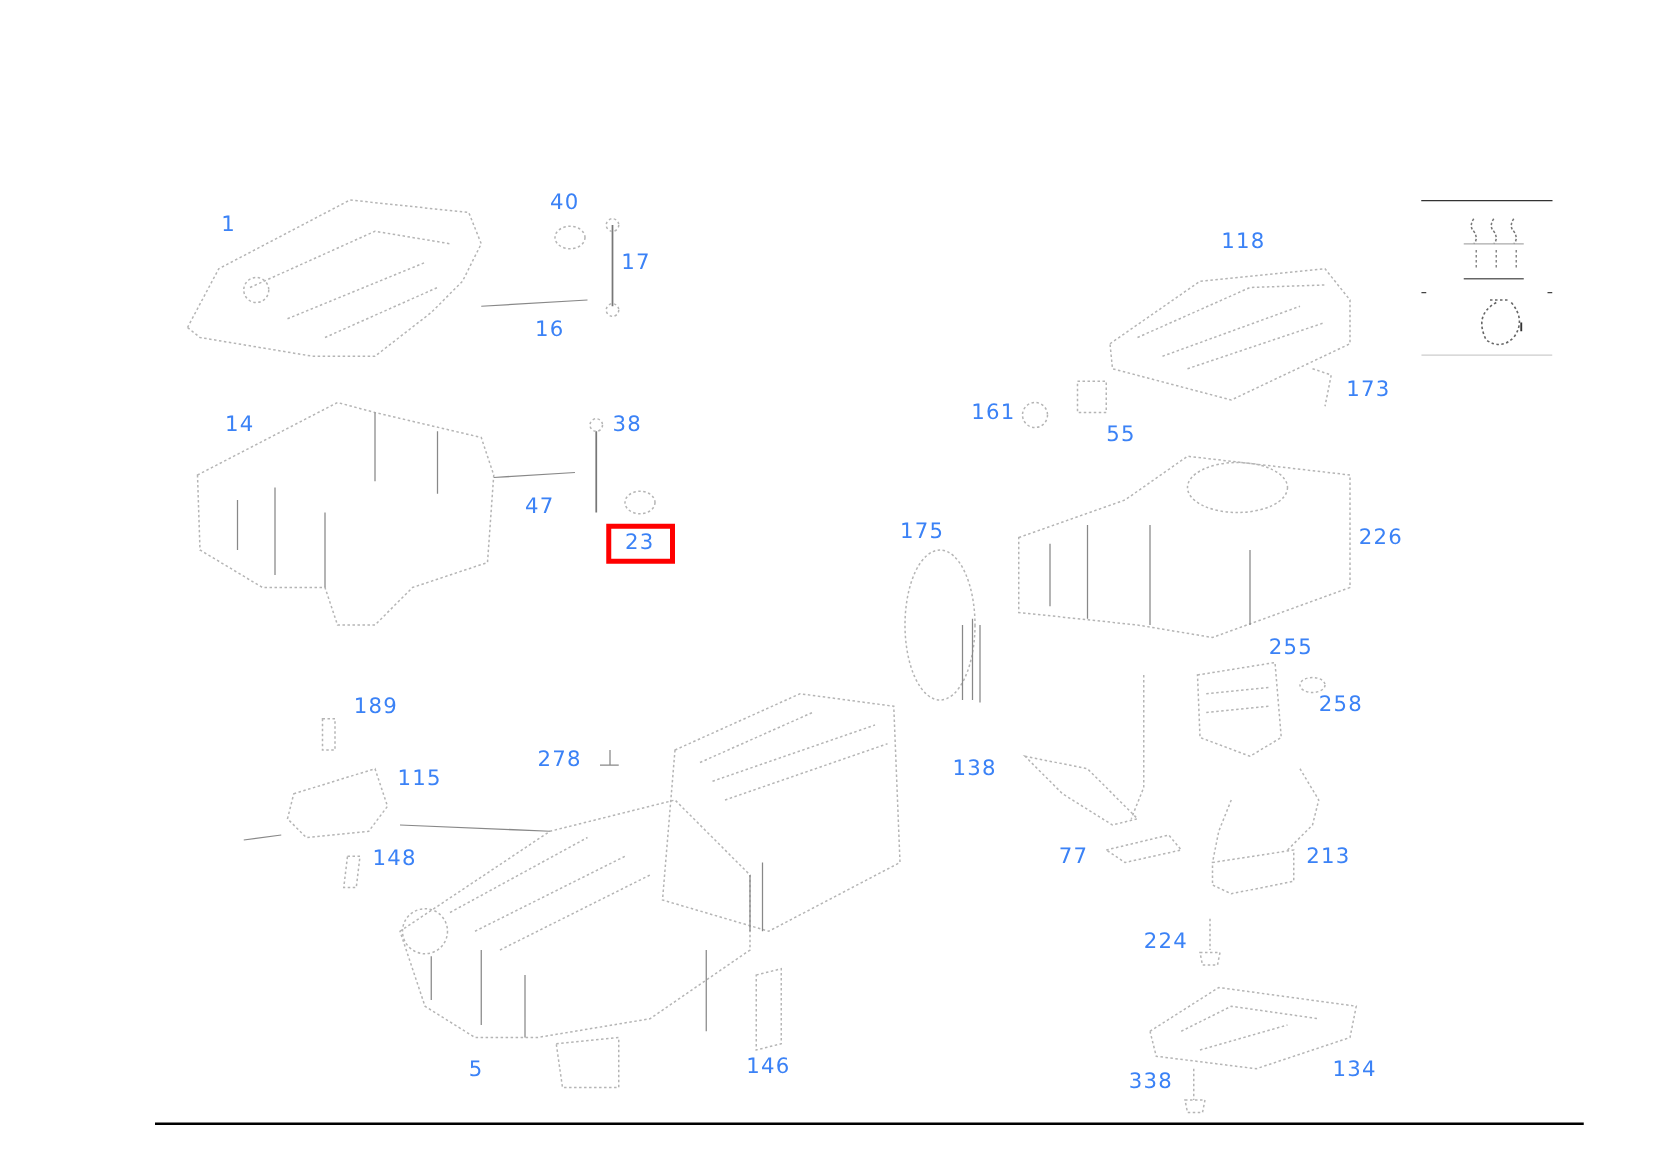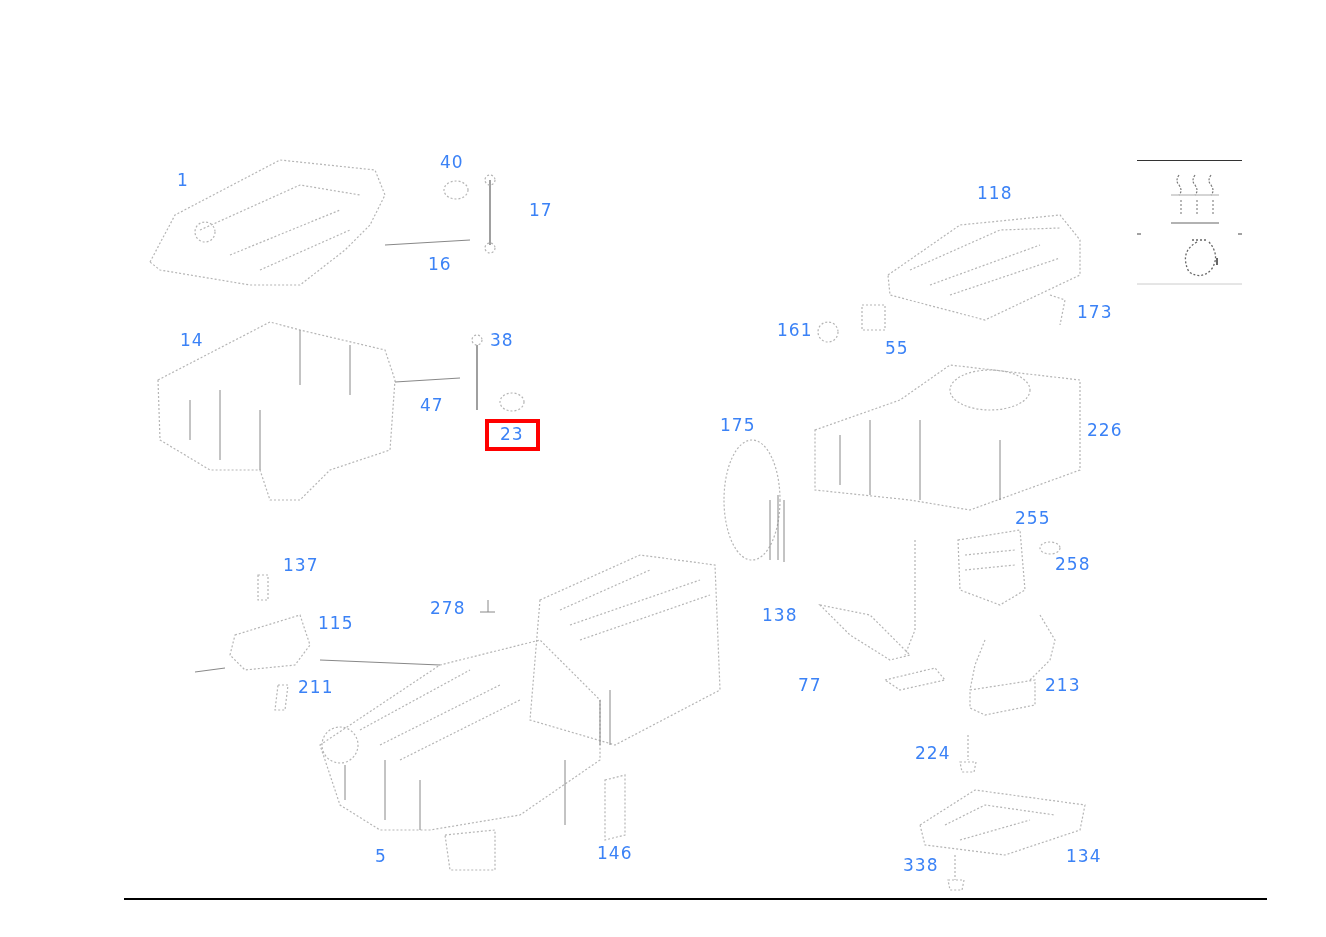--- a/index.html
+++ b/index.html
@@ -98,43 +98,43 @@
 
     <path class="p" d="M235 635 L300 615 L310 645 L295 665 L245 670 L230 655 Z"></path>
     <path class="p" d="M258 575 L268 575 L268 600 L258 600 Z"></path>
     <path class="p" d="M278 685 L288 685 L285 710 L275 710 Z"></path>
     <path class="s" d="M195 672 L225 668"></path>
     <path class="s" d="M488 600 L488 612 M480 612 L495 612"></path>
   </svg>
 
   <span class="label" style="left:177px;top:170px">1</span>
   <span class="label" style="left:440px;top:152px">40</span>
-  <span class="label" style="left:529px;top:200px">17</span>
+  <span class="label" style="left:497px;top:200px">17</span>
   <span class="label" style="left:428px;top:254px">16</span>
   <span class="label" style="left:180px;top:330px">14</span>
   <span class="label" style="left:490px;top:330px">38</span>
   <span class="label" style="left:420px;top:395px">47</span>
   <span class="label" style="left:500px;top:424px">23</span>
   <span class="label" style="left:977px;top:183px">118</span>
   <span class="label" style="left:777px;top:320px">161</span>
   <span class="label" style="left:885px;top:338px">55</span>
   <span class="label" style="left:1077px;top:302px">173</span>
   <span class="label" style="left:720px;top:415px">175</span>
   <span class="label" style="left:1087px;top:420px">226</span>
   <span class="label" style="left:1015px;top:508px">255</span>
   <span class="label" style="left:1055px;top:554px">258</span>
   <span class="label" style="left:762px;top:605px">138</span>
-  <span class="label" style="left:798px;top:675px">77</span>
+  <span class="label" style="left:847px;top:675px">77</span>
   <span class="label" style="left:1045px;top:675px">213</span>
   <span class="label" style="left:915px;top:743px">224</span>
   <span class="label" style="left:1066px;top:846px">134</span>
   <span class="label" style="left:903px;top:855px">338</span>
-  <span class="label" style="left:283px;top:555px">137</span>
+  <span class="label" style="left:283px;top:555px">189</span>
   <span class="label" style="left:318px;top:613px">115</span>
-  <span class="label" style="left:298px;top:677px">211</span>
+  <span class="label" style="left:298px;top:677px">148</span>
   <span class="label" style="left:430px;top:598px">278</span>
   <span class="label" style="left:375px;top:846px">5</span>
   <span class="label" style="left:597px;top:843px">146</span>
 
   <div class="highlight" style="left:485px;top:419px;width:55px;height:32px"></div>
 
   <div class="legend" style="left:1137px;top:160px;width:105px;height:126px">
     <div style="position:absolute;left:0;top:0;width:105px;height:1px;background:#333"></div>
     <svg width="105" height="126" style="position:absolute;left:0;top:0">
       <g>

